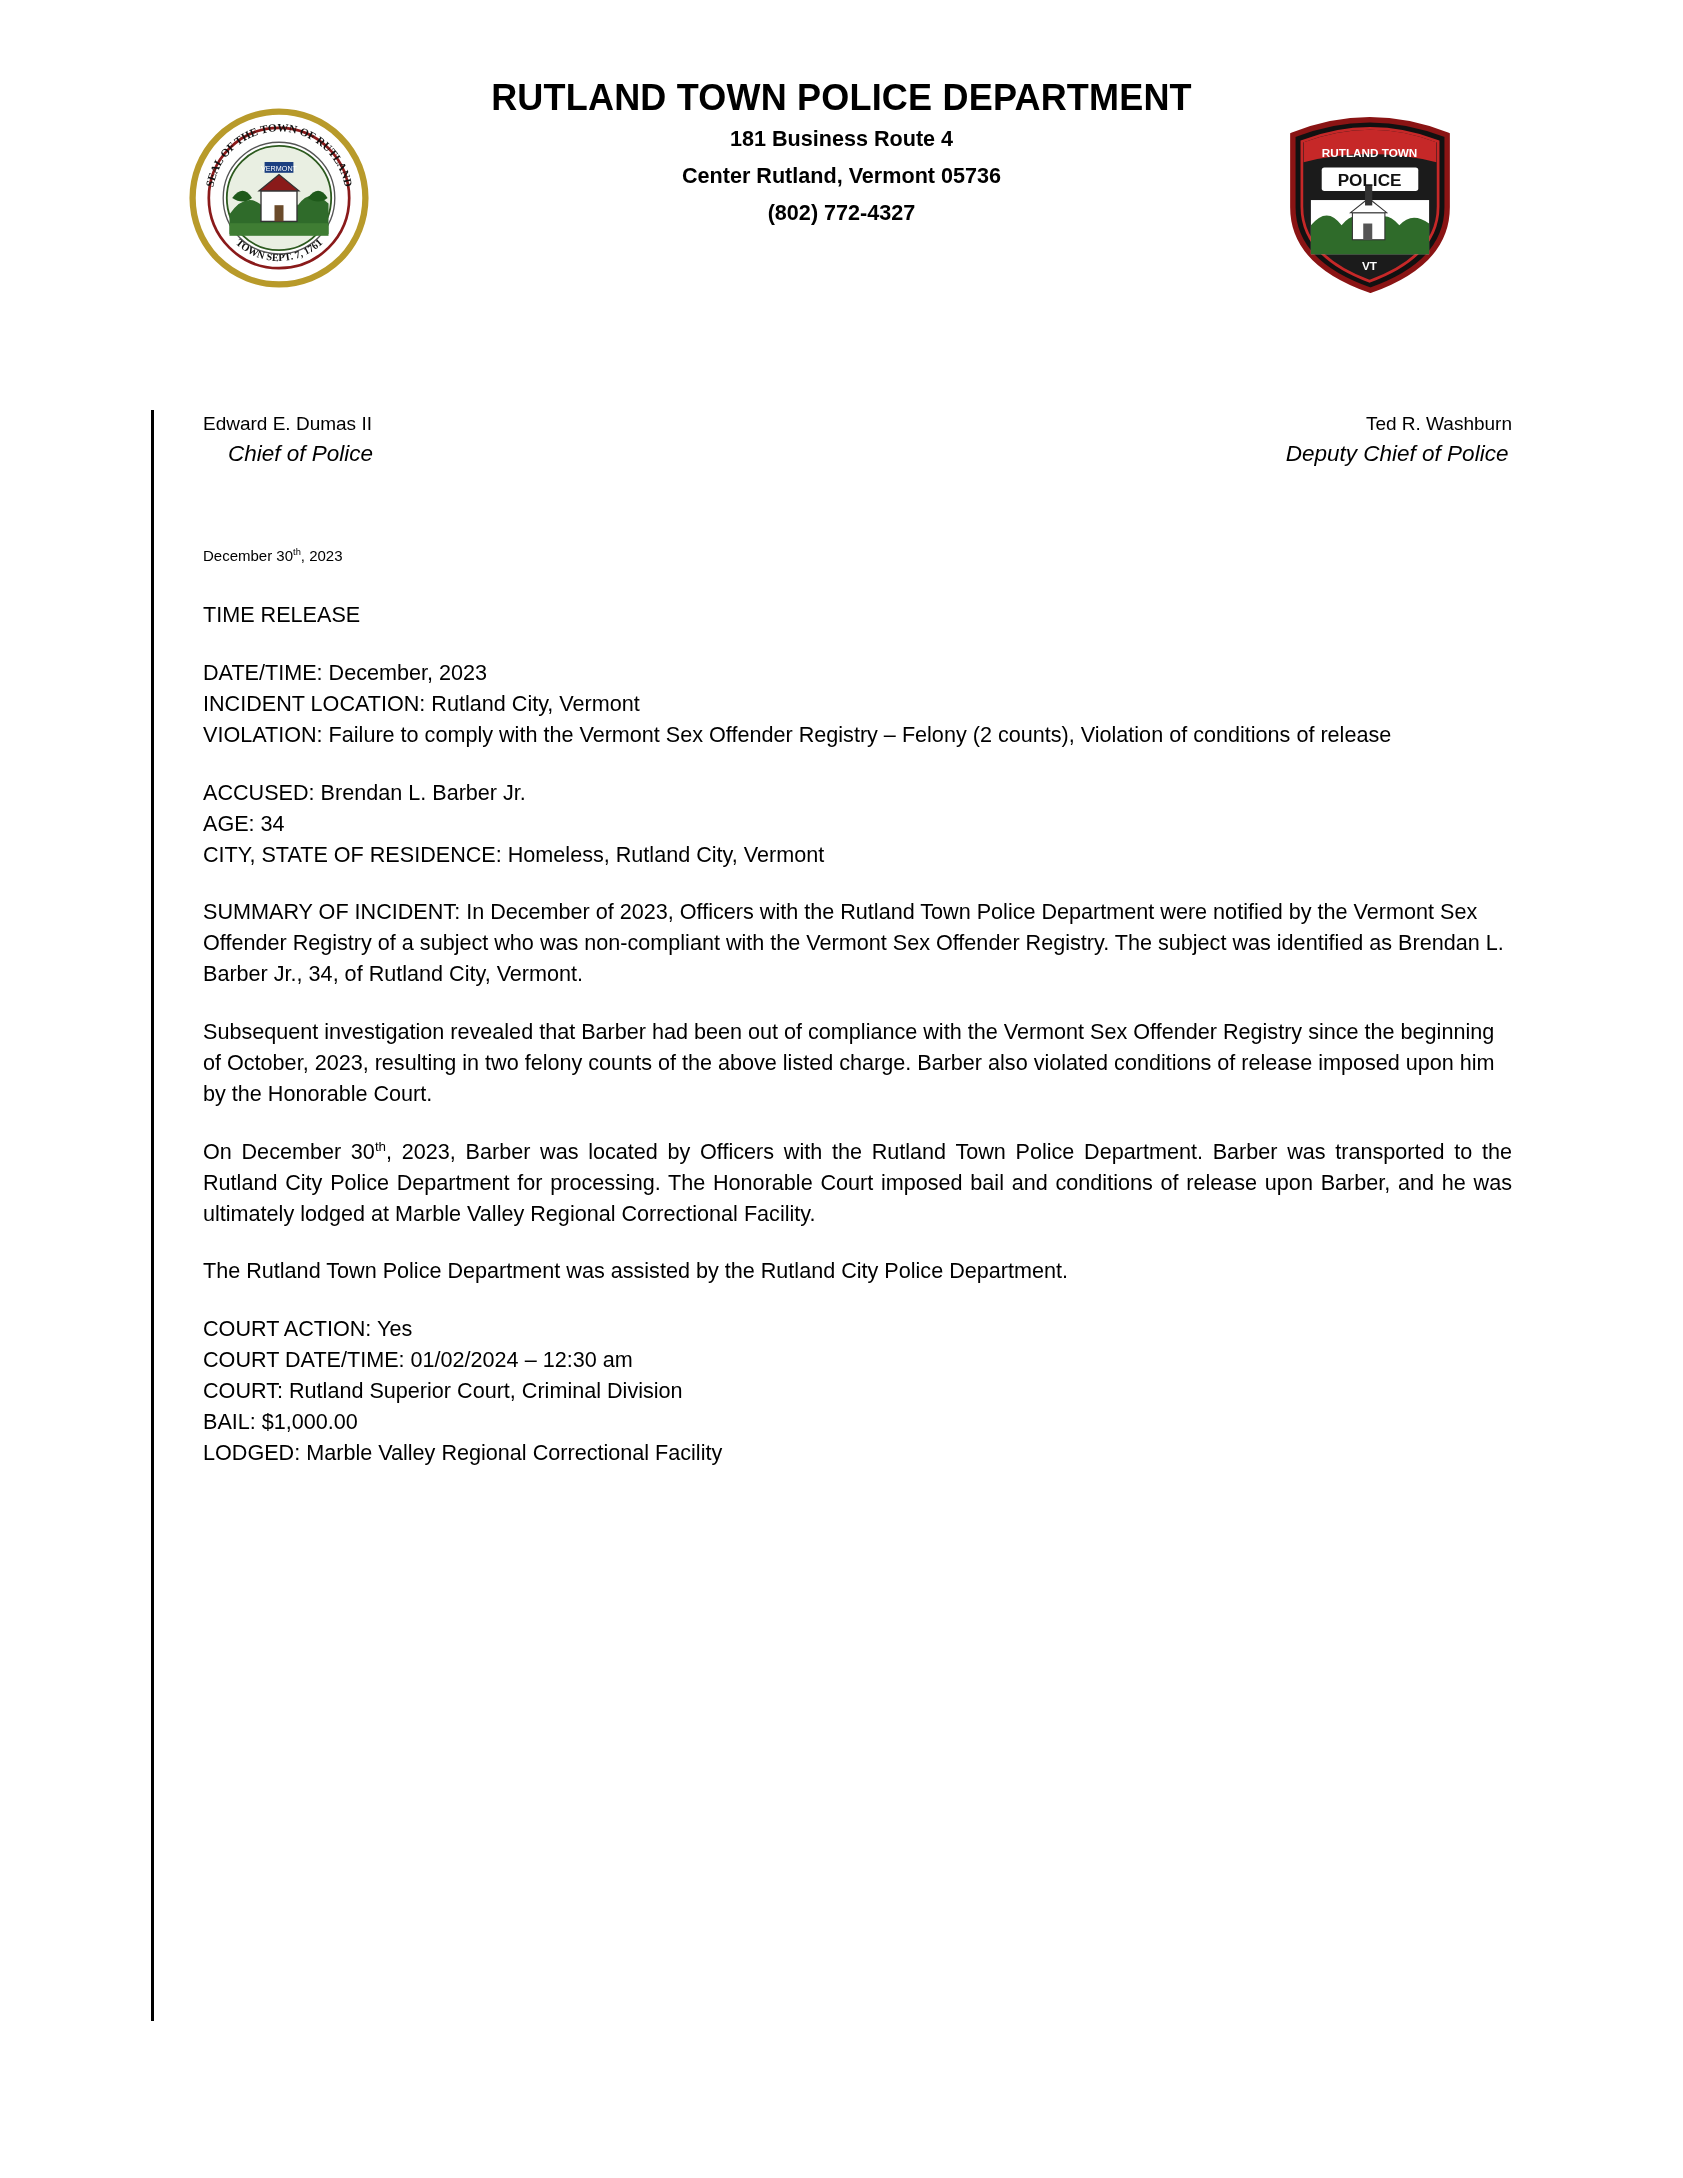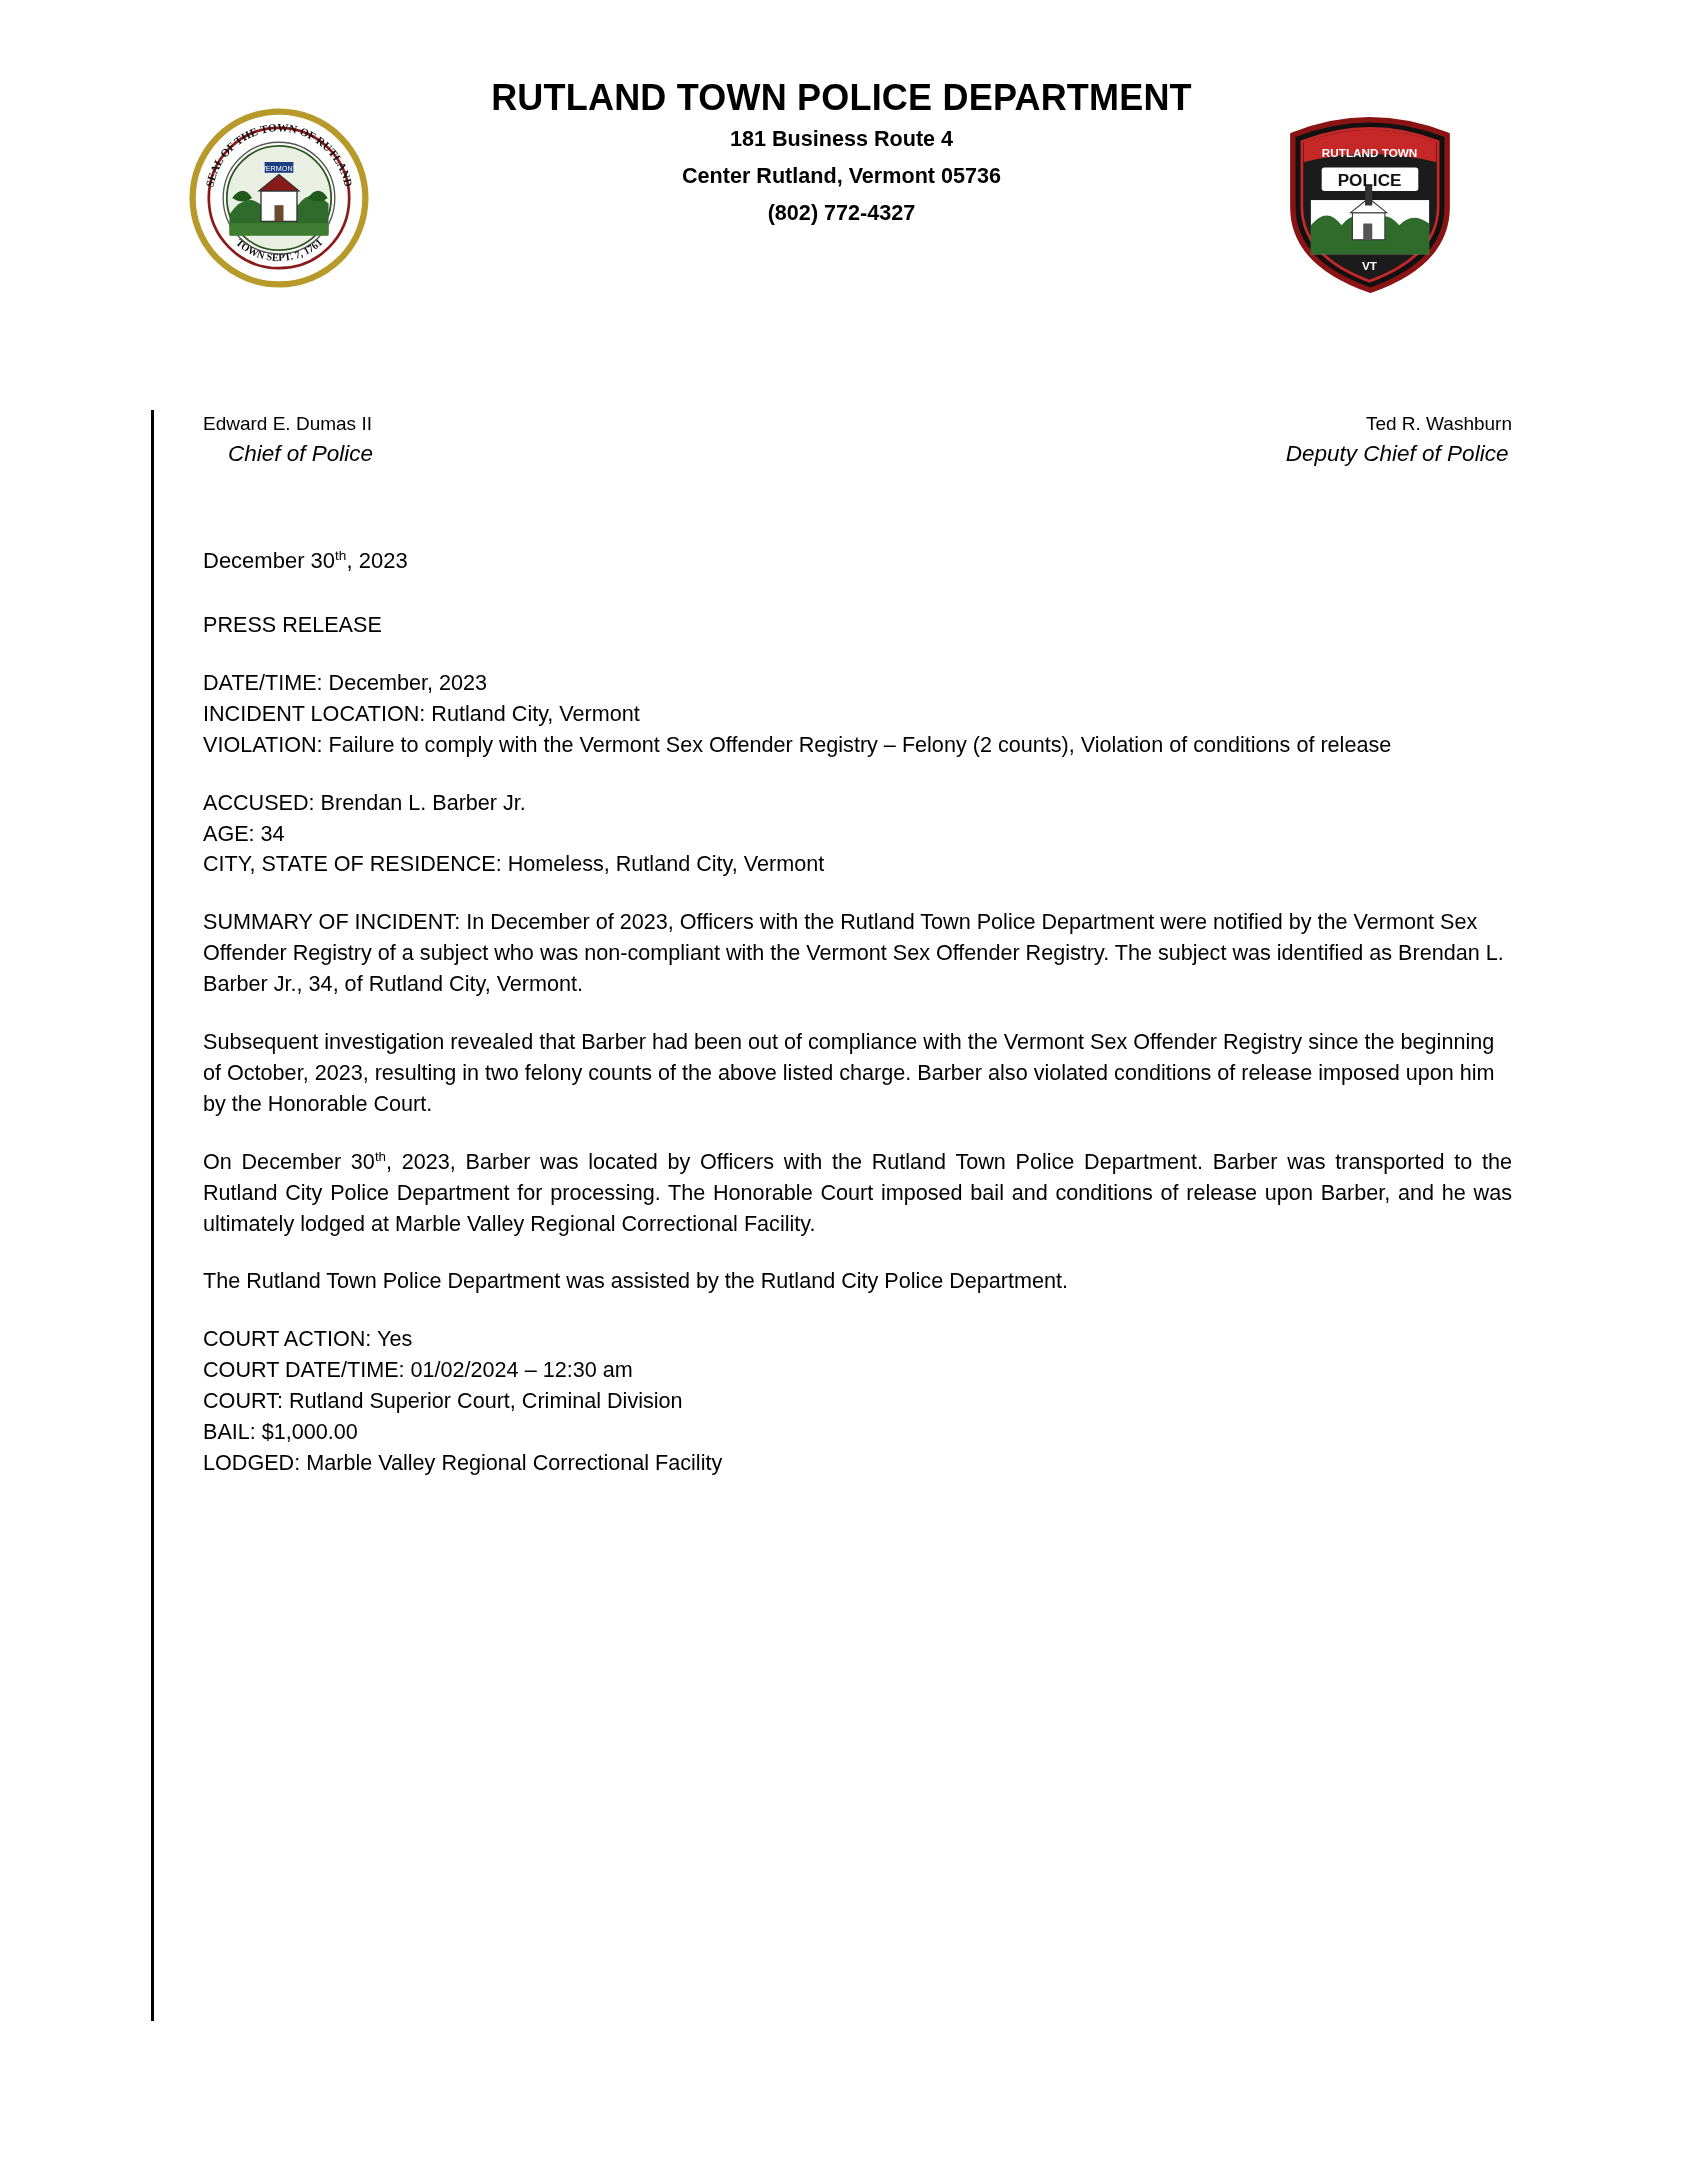--- a/index.html
+++ b/index.html
@@ -108,21 +108,21 @@
   .body-area {
     position: absolute;
     left: 203px;
     right: 171px;
     top: 545px;
     font-size: 21.6px;
     line-height: 1.42;
   }
 
   .date-line {
-    font-size: 22px;
+    font-size: 15px;
     margin-bottom: 34px;
   }
   .sup { font-size: 0.62em; vertical-align: super; }
 
   .doc-subtitle {
     text-align: center;
     font-weight: bold;
     font-size: 21px;
     margin-bottom: 56px;
   }
@@ -210,21 +210,21 @@
       <div class="cmd-name">Ted R. Washburn</div>
       <div class="cmd-role">Deputy Chief of Police</div>
     </div>
   </div>
 
   <div class="body-area">
 
     <div class="date-line"><span>December 30</span><span class="sup">th</span><span>, 2023</span></div>
 
 
-    <p class="block">PRESS RELEASE</p>
+    <p class="block">TIME RELEASE</p>
 
 
     <p class="block">
       <span>DATE/TIME: December, 2023</span><br>
       <span>INCIDENT LOCATION: Rutland City, Vermont</span><br>
       <span>VIOLATION: Failure to comply with the Vermont Sex Offender Registry – Felony (2 counts), Violation of conditions of release</span>
     </p>
 
     <p class="block">
       <span>ACCUSED: Brendan L. Barber Jr.</span><br>

